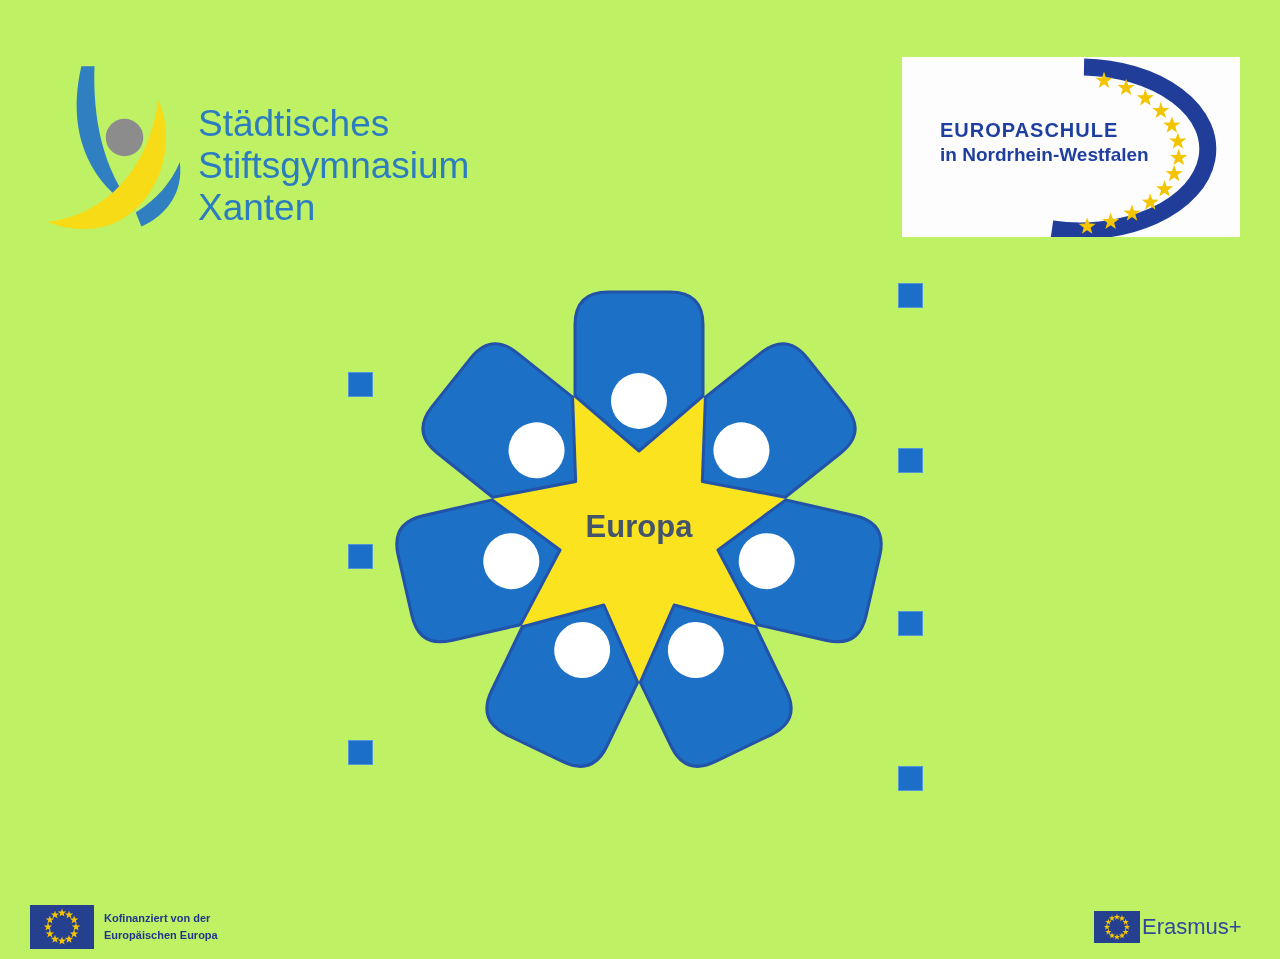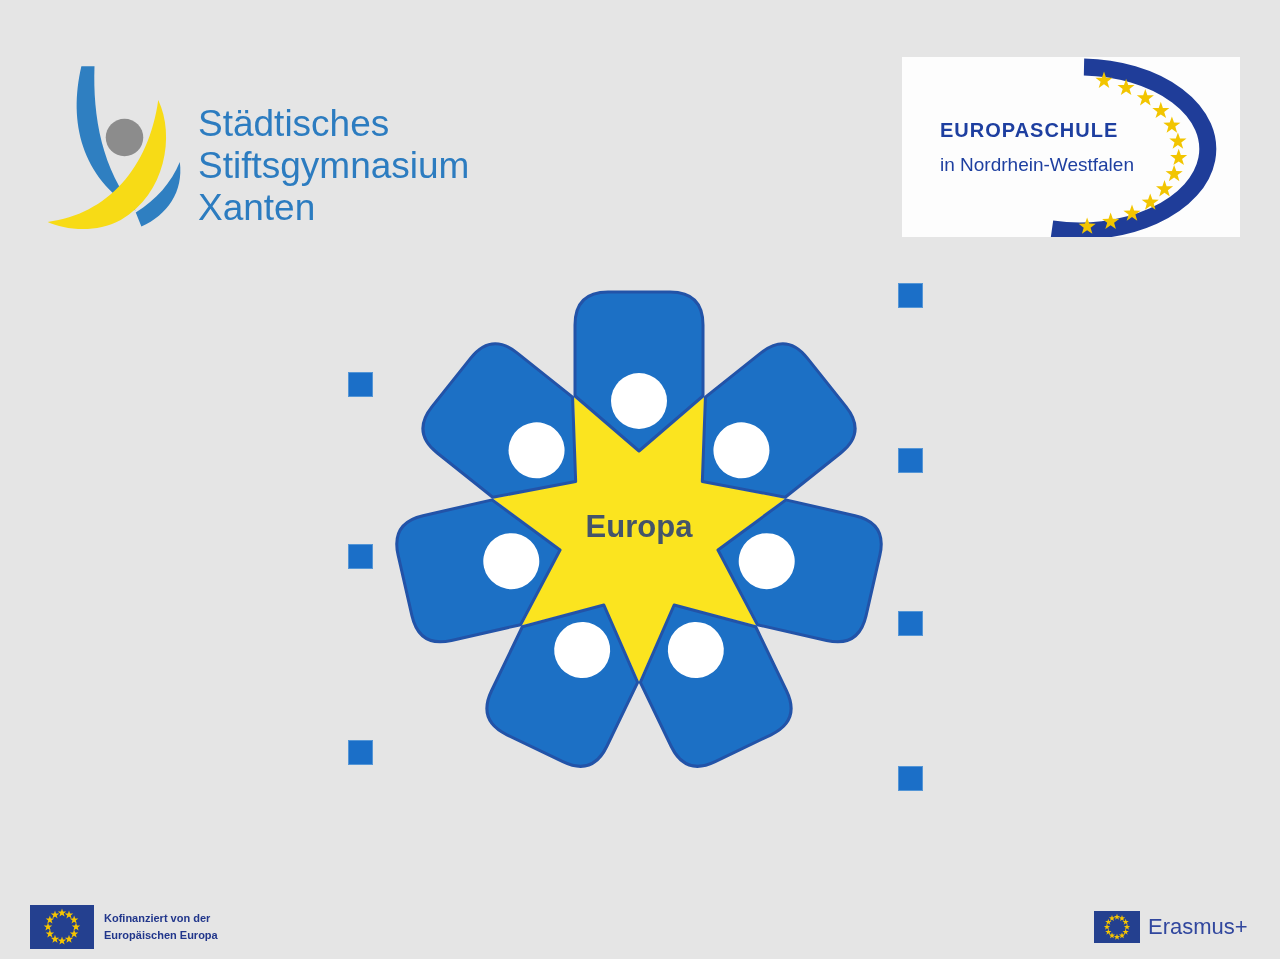--- a/index.html
+++ b/index.html
@@ -1,26 +1,26 @@
 <!DOCTYPE html>
 <html><head>
 <meta charset="utf-8">
 <style>
   * { margin:0; padding:0; box-sizing:border-box; }
   html,body { width:1280px; height:959px; background:#fff; font-family:"Liberation Sans", sans-serif; }
-  #page { position:relative; width:1280px; height:959px; background:#e5e5e5; overflow:hidden; }
+  #page { position:relative; width:1280px; height:959px; background:#bef264; overflow:hidden; }
 
   
   #school-logo { position:absolute; left:42px; top:55px; width:430px; height:185px; }
   #school-logo svg { position:absolute; left:0; top:0; }
   #school-name { position:absolute; left:156px; top:48px; color:#2C7CC0; font-size:37px; line-height:42px; font-weight:400; letter-spacing:0px; }
   #europaschule-logo { position:absolute; left:902px; top:57px; width:338px; height:180px; background:#fdfdfd; }
   #europaschule-text { position:absolute; left:38px; top:62px; color:#1E3FA0; }
   #europaschule-text .t1 { font-size:20px; font-weight:bold; letter-spacing:1px; }
-  #europaschule-text .t2 { font-size:19px; font-weight:normal; margin-top:12px; }
+  #europaschule-text .t2 { font-size:19px; font-weight:bold; margin-top:2px; }
 
   
   #diagram { position:absolute; left:0; top:0; width:1076px; height:959px; }
   #star-svg { position:absolute; left:0; top:0; z-index:1; }
   #petal-layer { position:absolute; left:639px; top:532px; width:0; height:0; z-index:2; }
   .petal { position:absolute; left:-70px; top:-246px; width:140px; height:168px; transform-origin:70px 246px; }
   .petal svg { position:absolute; left:0; top:0; }
   .petal-num { position:absolute; left:42px; top:87px; width:56px; height:56px; background:#fff; border-radius:50%;
                display:flex; align-items:center; justify-content:center;
                font-size:31px; font-weight:bold; color:#3D4C63; }
@@ -39,21 +39,21 @@
   .sec-body { margin-top:9px; width:322px; font-size:16px; line-height:23.5px; color:#1b1b1b; }
   .sec-body.pad { padding-left:2px; }
   .para { }
   .para.justify { text-align:justify; }
   #right-col .sec-body { margin-left:35px; }
   #left-col .sec-body { margin-top:14px; }
 
   
   #cofinance { position:absolute; left:30px; top:905px; display:flex; align-items:center; gap:10px; }
   #cofinance-text { color:#21368B; font-weight:bold; font-size:11px; line-height:17px; }
-  #erasmus { position:absolute; left:1094px; top:911px; display:flex; align-items:center; gap:8px; }
+  #erasmus { position:absolute; left:1094px; top:911px; display:flex; align-items:center; gap:2px; }
   #erasmus-label { color:#31479E; font-size:22px; }
 </style>
 </head>
 <body>
 
 <div id="page">
 
   <div id="school-logo">
     <svg width="150" height="180" viewBox="0 0 160 180">
       <path d="M42,6 C28,66 42,124 100,160 C64,116 54,60 56,6 Z" fill="#2F7FC1"></path>

